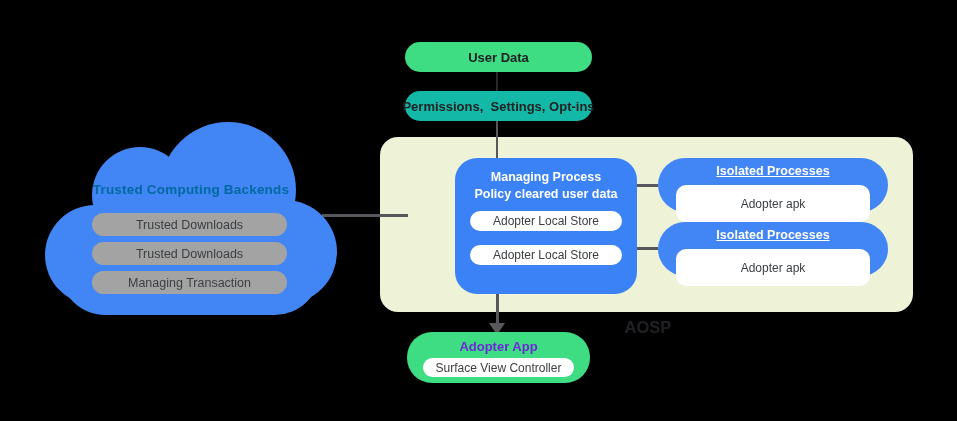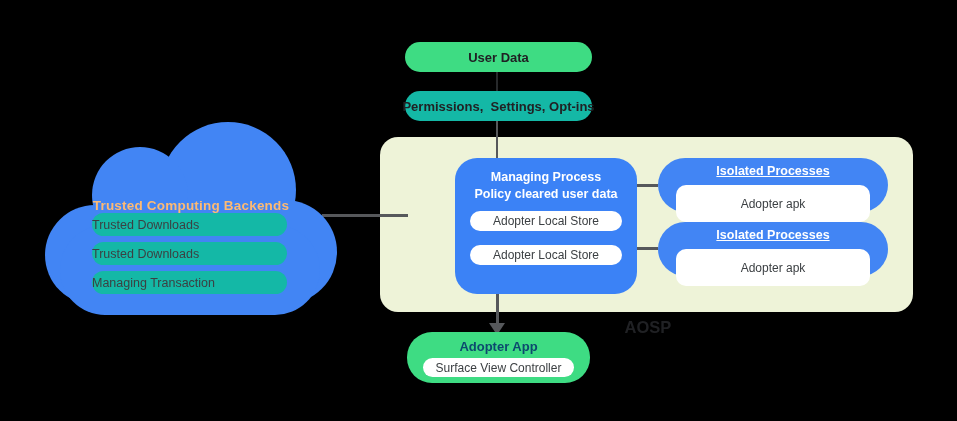--- a/index.html
+++ b/index.html
@@ -26,25 +26,25 @@
   
   #cloud{position:absolute;left:45px;top:120px;width:292px;height:196px;z-index:2;}
   .cbump{position:absolute;background:#4285f4;border-radius:50%;}
   #cb1{left:115px;top:2px;width:136px;height:136px;}
   #cb2{left:47px;top:27px;width:96px;height:96px;}
   #cb3{left:0;top:85px;width:100px;height:100px;}
   #cb4{left:188px;top:80px;width:104px;height:104px;}
   #cbody{position:absolute;left:15px;top:105px;width:260px;height:90px;background:#4285f4;border-radius:45px;}
   #cloudTitle{
     position:absolute;left:0;top:62px;width:100%;text-align:center;
-    color:#fdba74;font-size:13.5px;font-weight:700;letter-spacing:.2px;margin-top:16px;
+    color:#0369a1;font-size:13.5px;font-weight:700;letter-spacing:.2px;
   }
   .cloudPill{
-    position:absolute;left:47px;width:195px;height:23px;background:#14b8a6;border-radius:12px;
-    display:flex;align-items:center;
+    position:absolute;left:47px;width:195px;height:23px;background:#a3a3a3;border-radius:12px;
+    display:flex;align-items:center;justify-content:center;
     font-size:12.5px;color:#3c4043;
   }
   
   #aosp{position:absolute;left:380px;top:137px;width:533px;height:175px;background:#eef3d8;border-radius:18px;z-index:0;}
   #aospLabel{position:absolute;left:613px;top:283px;width:70px;text-align:center;
     font-size:16.5px;font-weight:700;color:#202124;z-index:2;margin-top:35px;}
   
   #managing{
     position:absolute;left:408px;top:158px;width:182px;height:136px;background:#3b82f6;
     border-radius:22px;z-index:2;margin-left:47px;
@@ -65,21 +65,21 @@
   .iso .title{margin-top:6px;text-align:center;color:#fff;font-size:12.5px;font-weight:700;text-decoration:underline;}
   .isoPill{
     position:absolute;left:18px;top:27px;width:194px;height:37px;background:#fff;border-radius:10px;
     display:flex;align-items:center;justify-content:center;font-size:12px;color:#3c4043;
   }
   
   #adopterApp{
     position:absolute;left:407px;top:332px;width:183px;height:51px;background:#3edc83;
     border-radius:25px;z-index:2;
   }
-  #adopterApp .title{margin-top:7px;text-align:center;font-size:13px;font-weight:700;color:#0c4a6e;}
+  #adopterApp .title{margin-top:7px;text-align:center;font-size:13px;font-weight:700;color:#6d28d9;}
   #svc{
     position:absolute;left:16px;top:26px;width:151px;height:19px;background:#fff;border-radius:10px;
     display:flex;align-items:center;justify-content:center;font-size:12px;color:#3c4043;
   }
 </style>
 </head>
 <body>
 
 <div id="canvas">
 

